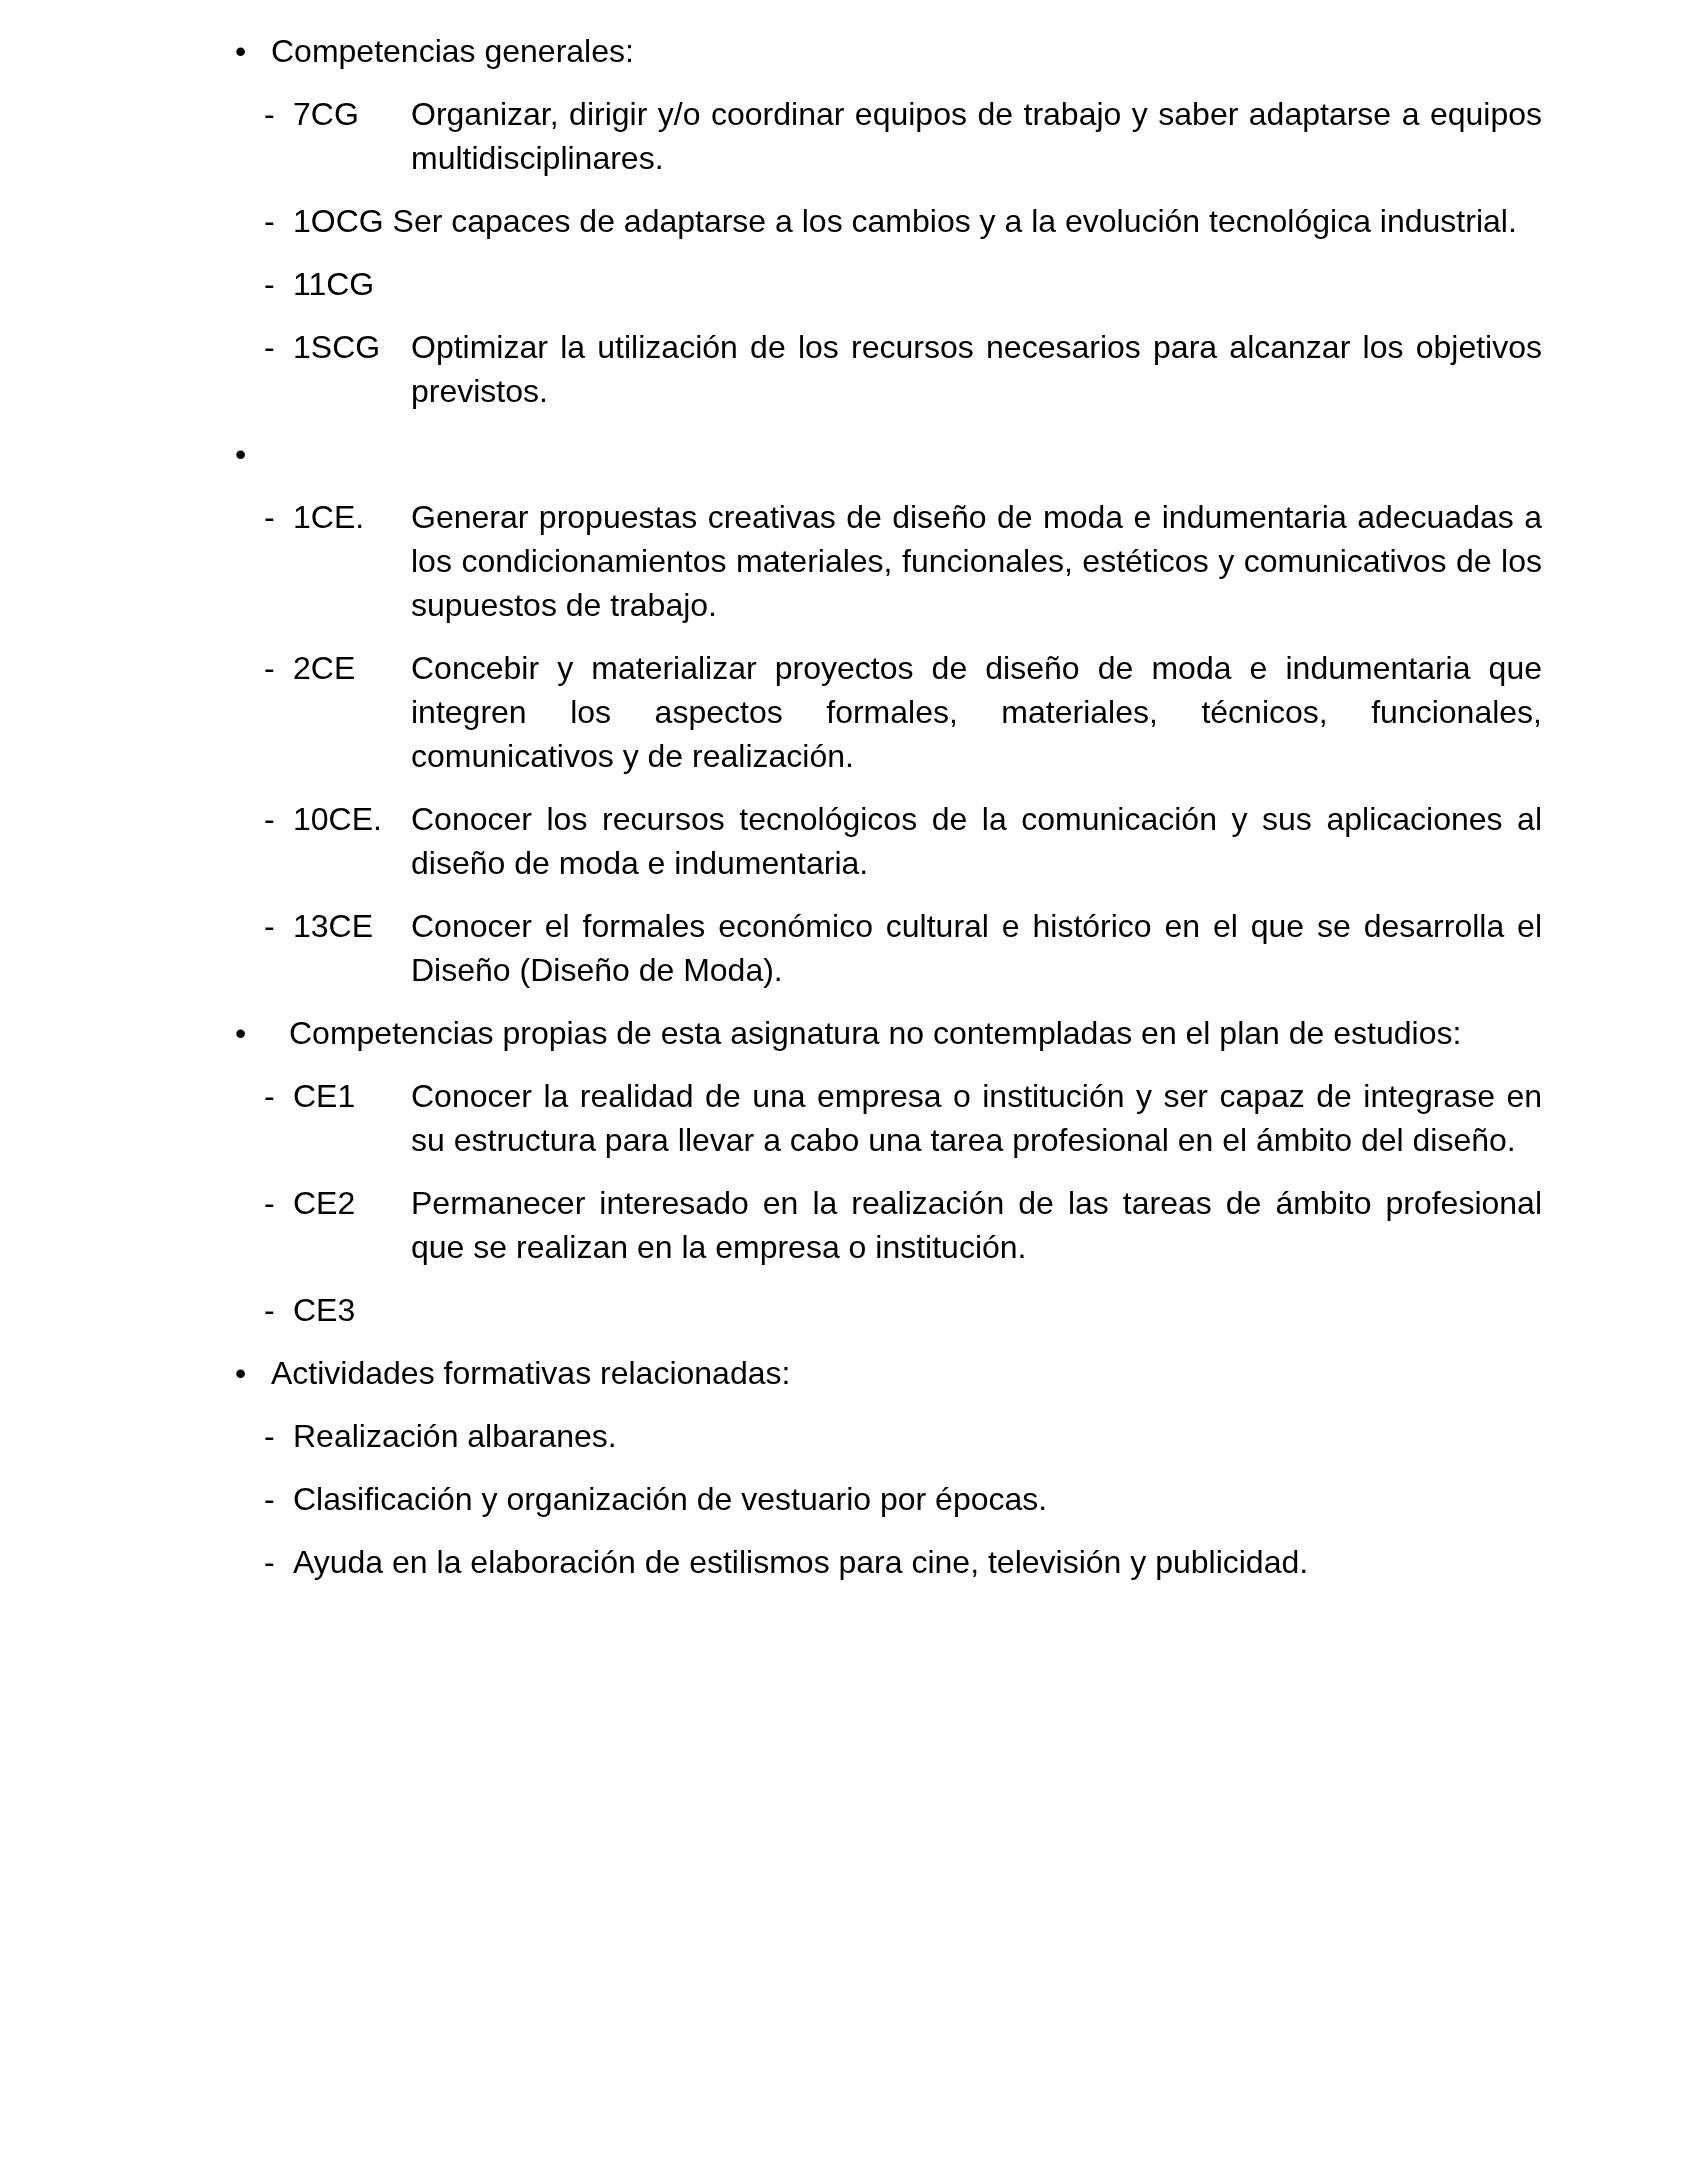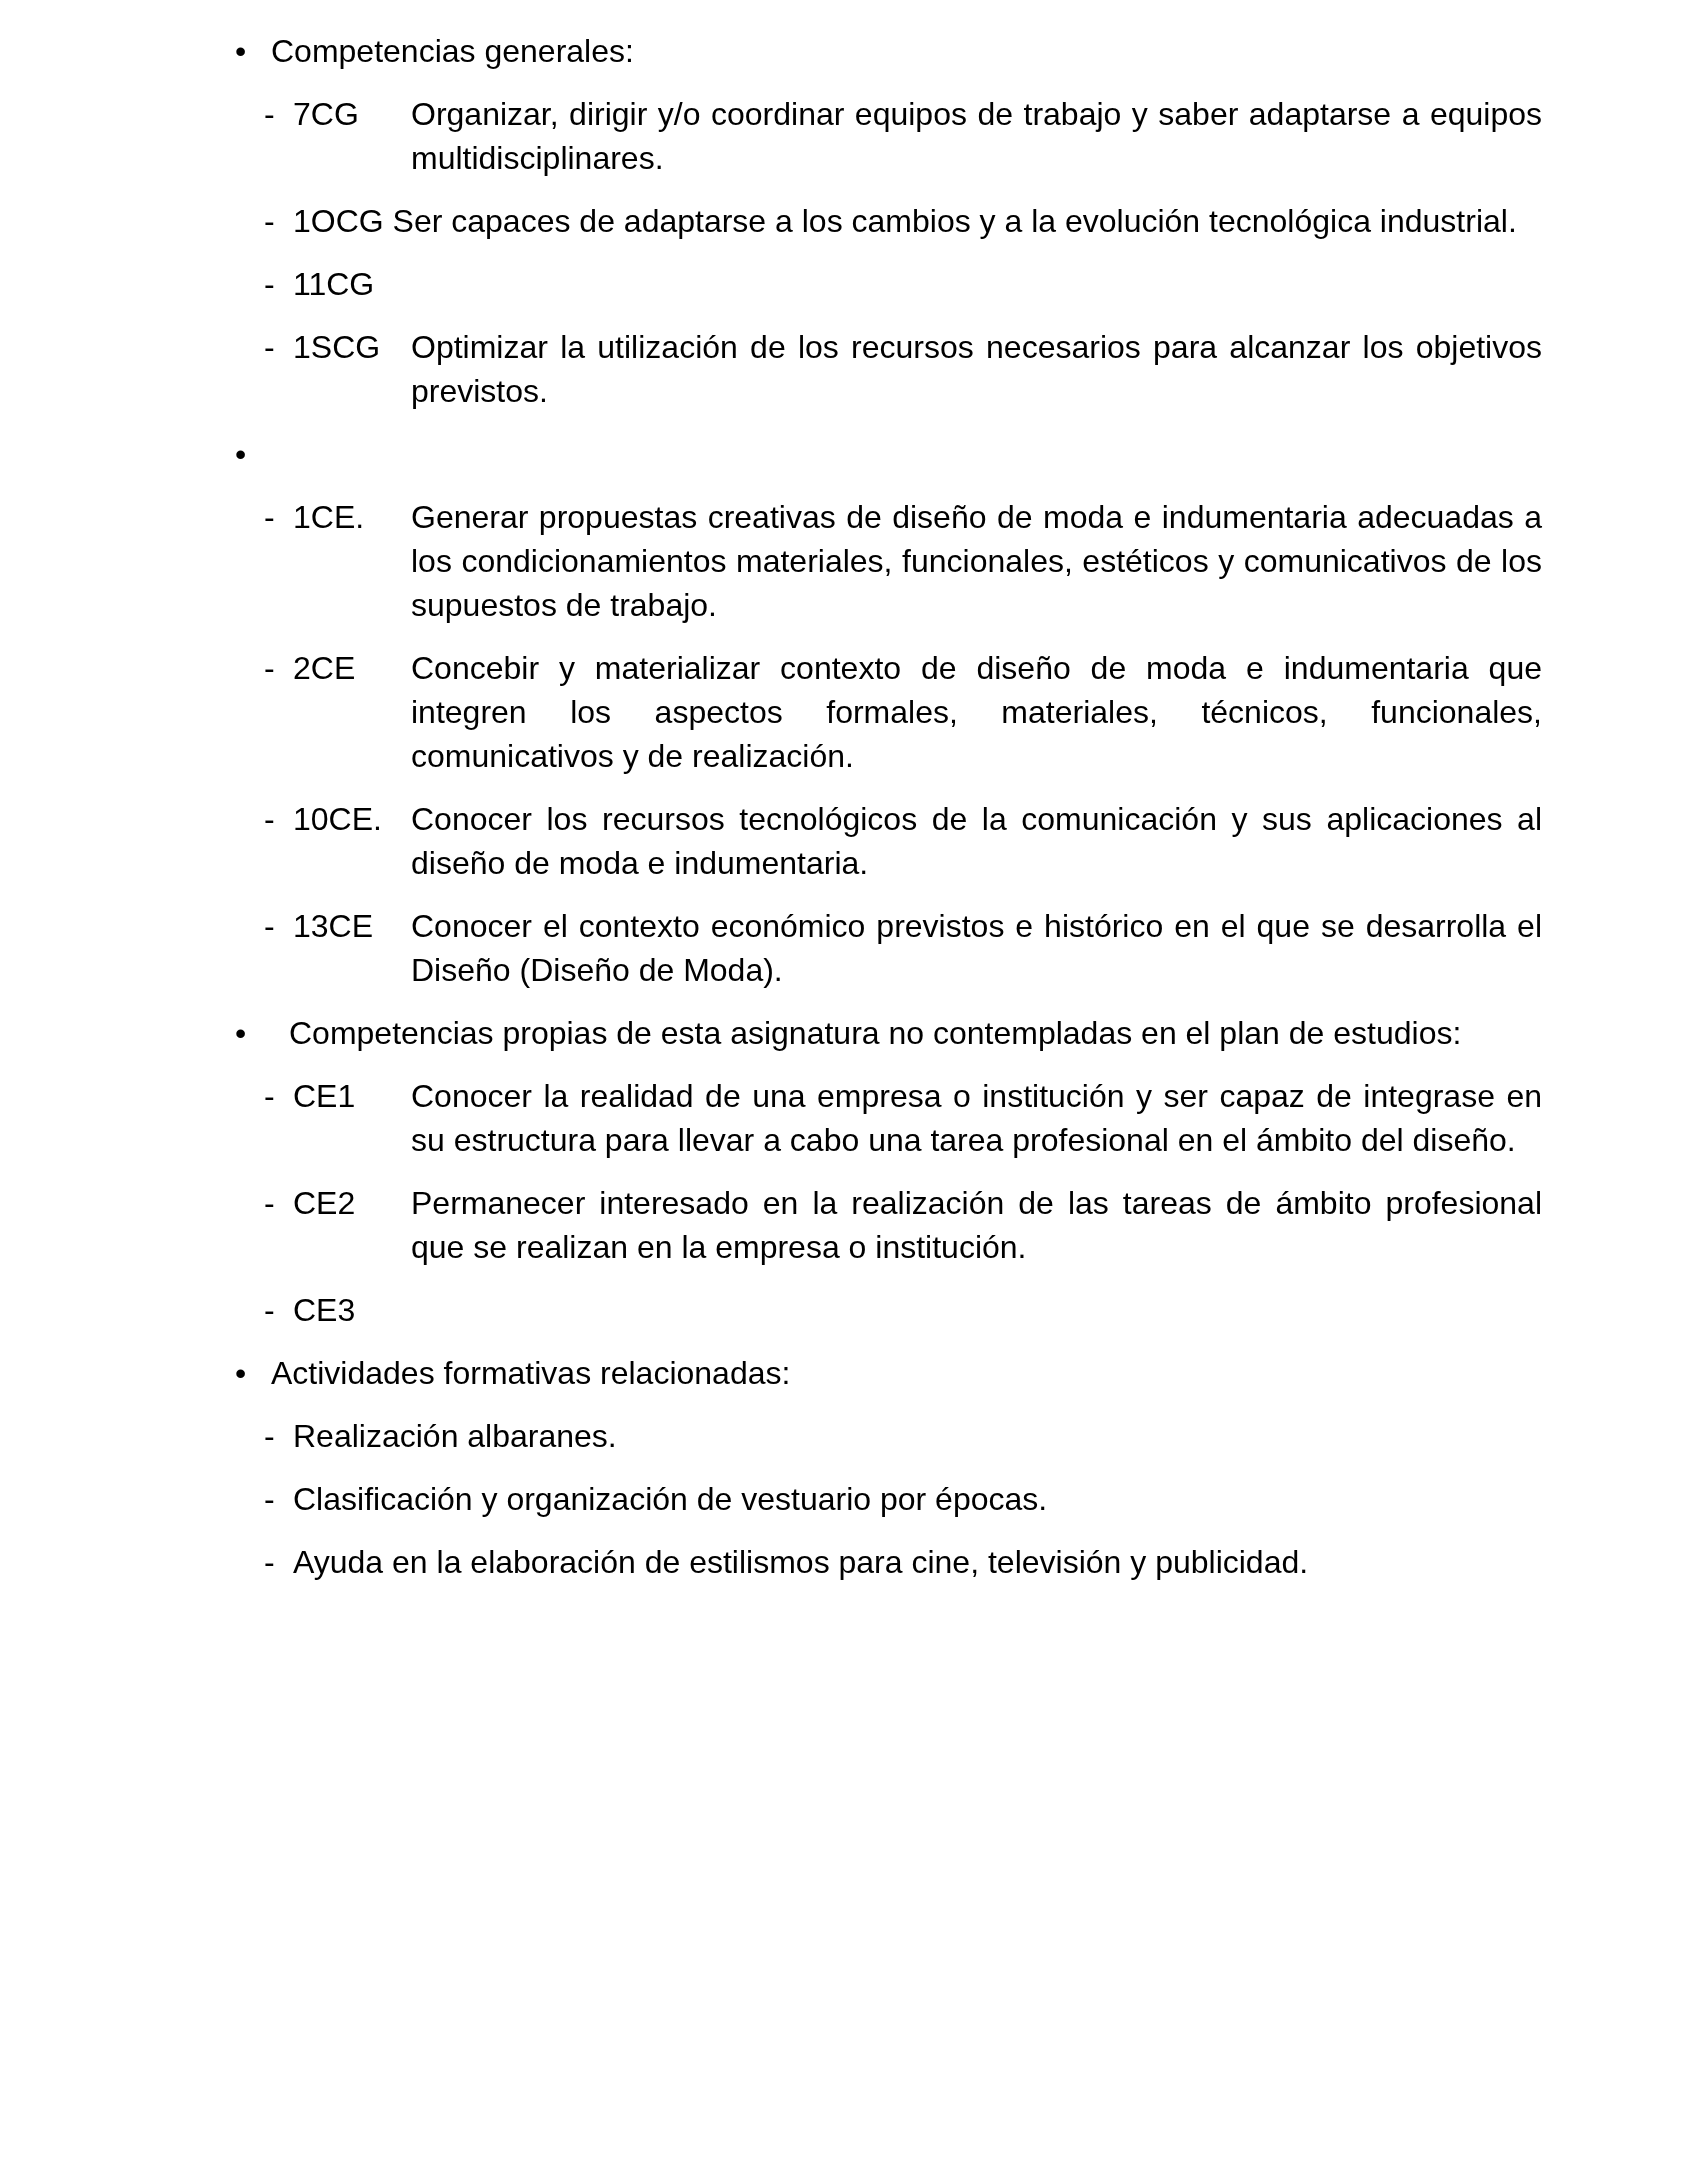--- a/index.html
+++ b/index.html
@@ -87,31 +87,31 @@
       <span class="bullet">•</span>
     </div>
     <div class="item">
       <span class="dash">-</span>
       <span class="label">1CE.</span>
       <span class="text">Generar propuestas creativas de diseño de moda e indumentaria adecuadas a los condicionamientos materiales, funcionales, estéticos y comunicativos de los supuestos de trabajo.</span>
     </div>
     <div class="item">
       <span class="dash">-</span>
       <span class="label">2CE</span>
-      <span class="text">Concebir y materializar contexto de diseño de moda e indumentaria que integren los aspectos formales, materiales, técnicos, funcionales, comunicativos y de realización.</span>
+      <span class="text">Concebir y materializar proyectos de diseño de moda e indumentaria que integren los aspectos formales, materiales, técnicos, funcionales, comunicativos y de realización.</span>
     </div>
     <div class="item">
       <span class="dash">-</span>
       <span class="label">10CE.</span>
       <span class="text">Conocer los recursos tecnológicos de la comunicación y sus aplicaciones al diseño de moda e indumentaria.</span>
     </div>
     <div class="item">
       <span class="dash">-</span>
       <span class="label">13CE</span>
-      <span class="text">Conocer el contexto económico previstos e histórico en el que se desarrolla el Diseño (Diseño de Moda).</span>
+      <span class="text">Conocer el formales económico cultural e histórico en el que se desarrolla el Diseño (Diseño de Moda).</span>
     </div>
   </div>
 
   <div>
     <div class="heading indent-lg">
       <span class="bullet">•</span>
       <span class="htext">Competencias propias de esta asignatura no contempladas en el plan de estudios:</span>
     </div>
     <div class="item">
       <span class="dash">-</span>

